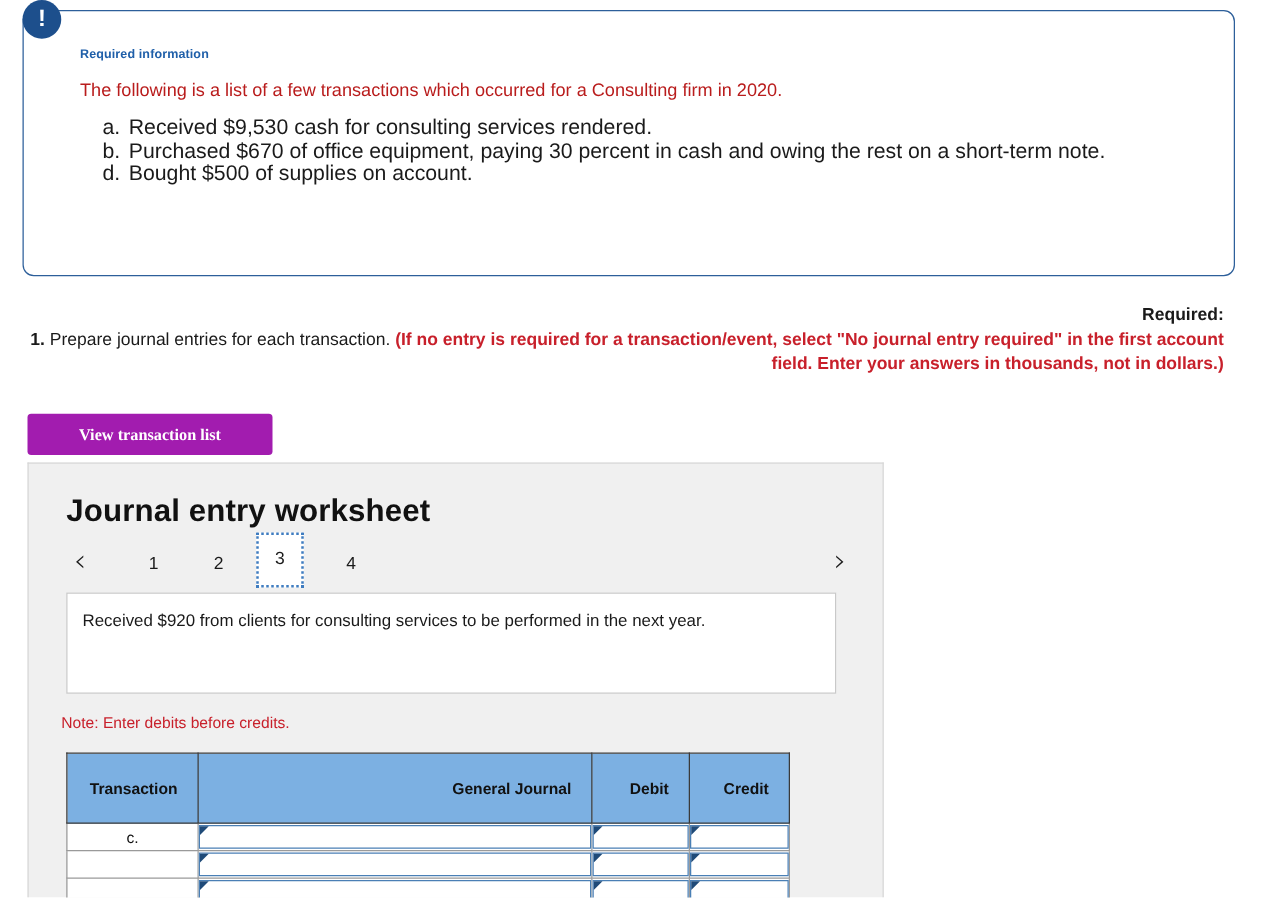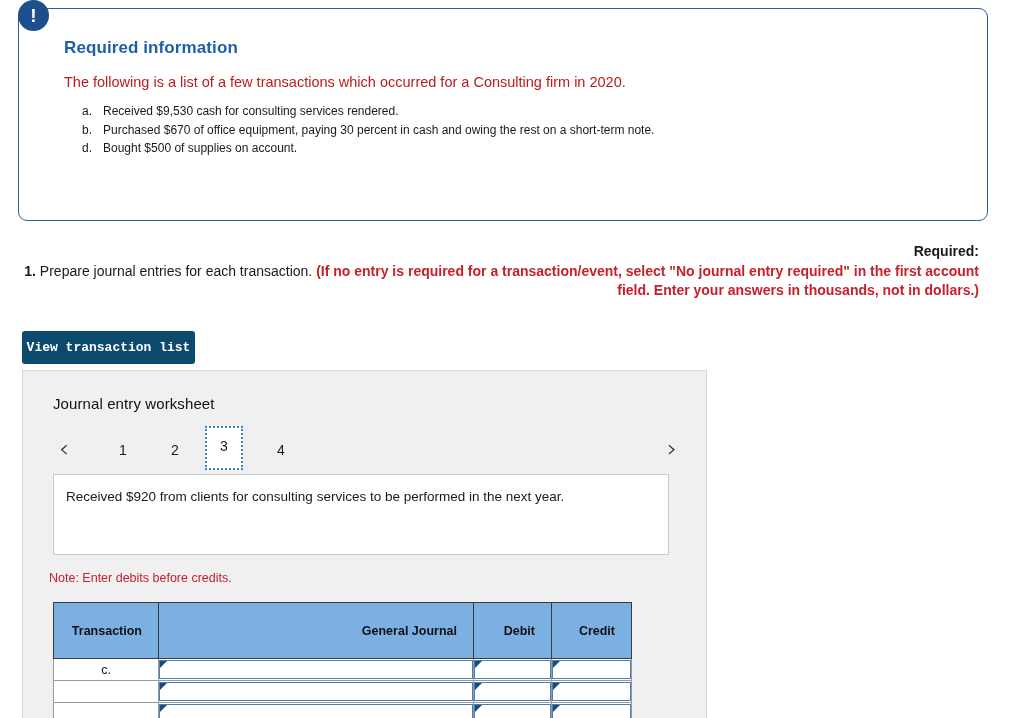--- a/index.html
+++ b/index.html
@@ -52,37 +52,37 @@
     font-family: "Liberation Sans", sans-serif;
   }
   #req-inner {
     position: absolute;
     left: 46px;
     top: 30px;
     right: 24px;
   }
   #req-heading {
     color: #1f5fa9;
-    font-size: 17px;
+    font-size: 10px;
     font-weight: bold;
     margin: 0 0 16px 0;
     letter-spacing: 0.1px;
   }
   #req-intro {
     font-size: 14.5px;
     margin: 0 0 12px 0;
     color: #b91c1c;
   }
   #req-list {
     list-style: none;
     margin: 0;
     padding: 0 0 0 18px;
   }
   #req-list li {
-    font-size: 12px;
+    font-size: 17px;
     line-height: 18.6px;
     color: #1a1a1a;
     white-space: nowrap;
   }
   #req-list li .mk {
     display: inline-block;
     width: 21px;
   }
 
   
@@ -109,51 +109,51 @@
   #required-text .red {
     color: #c8202b;
     font-weight: bold;
   }
 
   
   #view-btn {
     position: absolute;
     left: 22px;
     top: 331px;
-    width: 173px;
+    width: 196px;
     height: 33px;
-    background: #0c4a6e;
+    background: #a21caf;
     border: none;
     border-radius: 3px;
     color: #ffffff;
     font-size: 13px;
     font-weight: bold;
-    font-family: Liberation Mono, monospace;
+    font-family: Liberation Serif, serif;
     cursor: pointer;
     padding: 0;
   }
 
   
   #worksheet {
     position: absolute;
     left: 22px;
     top: 370px;
     width: 685px;
     height: 348px;
     background: #f0f0f0;
     border: 1px solid #d8d8d8;
     border-bottom: none;
     box-sizing: border-box;
   }
   #ws-title {
     position: absolute;
     left: 30px;
     top: 24px;
-    font-size: 15px;
-    font-weight: normal;
+    font-size: 25px;
+    font-weight: bold;
     color: #111111;
     letter-spacing: 0.1px;
   }
 
   
   #tabs-row {
     position: absolute;
     left: 30px;
     top: 60px;
     width: 630px;

